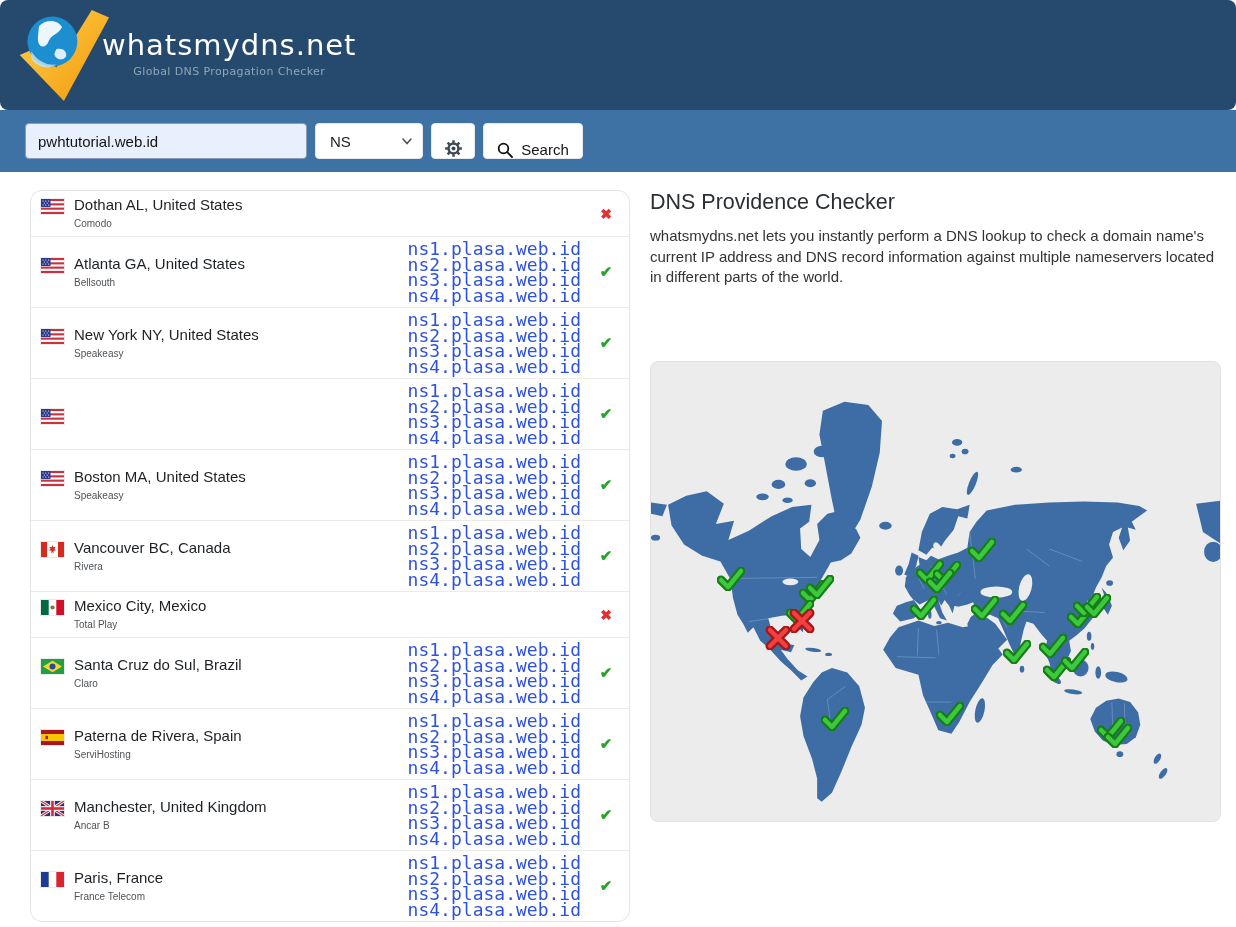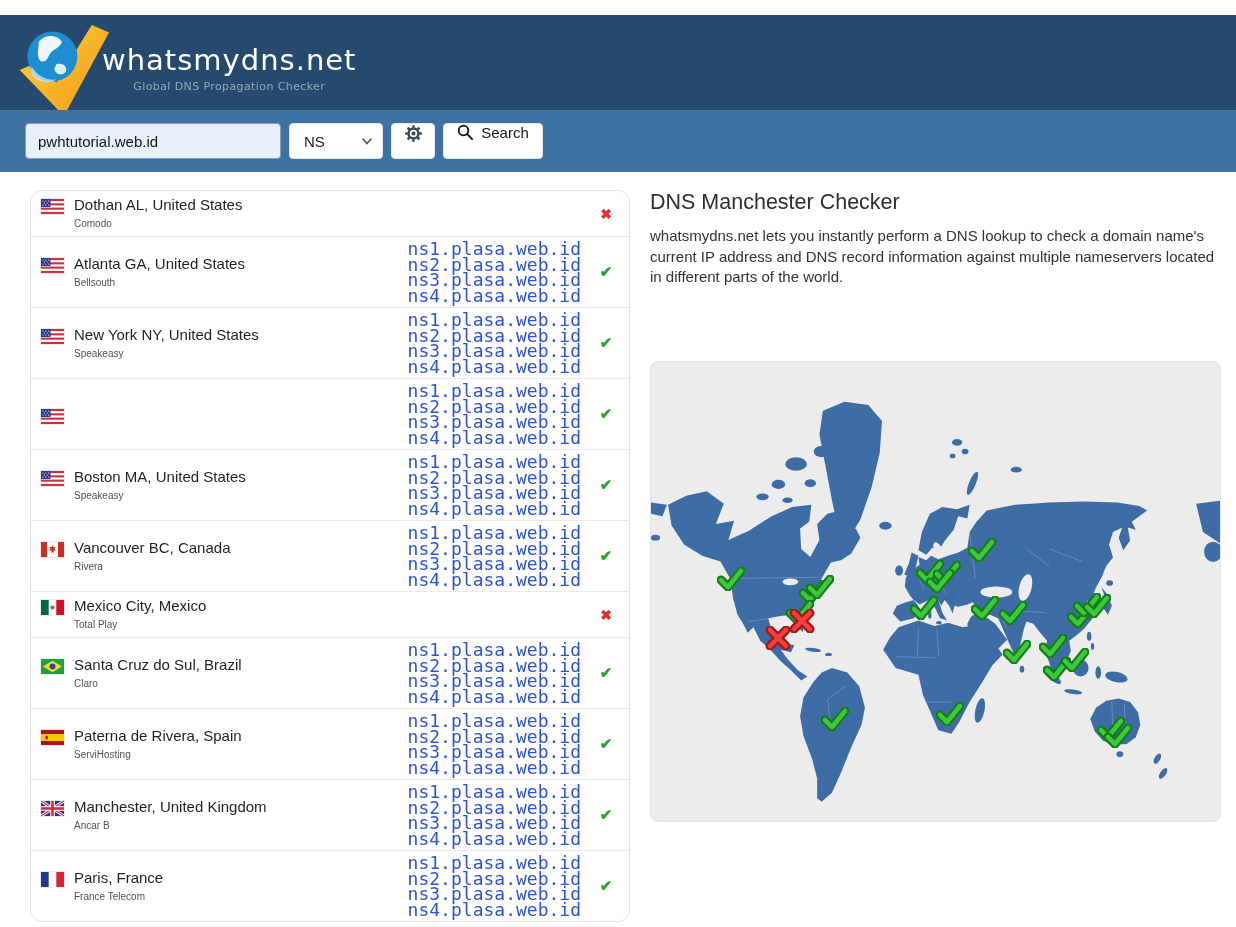--- a/index.html
+++ b/index.html
@@ -1,41 +1,41 @@
 <!DOCTYPE html>
 <html><head>
 <meta charset="utf-8">
 <style>
   * { box-sizing: border-box; margin: 0; padding: 0; }
   html,body { width: 1236px; min-height: 927px; background:#fff;
     font-family: "Liberation Sans", sans-serif; position: relative; }
 
   
-  .site-header { position:absolute; left:0; top:15px; width:1236px; height:110px;
-    background:#264a6e; overflow:hidden; }
+  .site-header { position:absolute; left:0; top:0; width:1236px; height:110px;
+    background:#264a6e; overflow:hidden;border-radius:8px; }
   .logo { position:absolute; left:14px; top:6px; width:96px; height:98px; cursor:pointer; }
   .brand-text { position:absolute; left:102px; top:28px; }
   .site-title { color:#ffffff; font-size:29px; font-weight:400; letter-spacing:1px;
     font-family:"DejaVu Sans", sans-serif; }
   .site-tagline { color:#8fa6b8; font-size:11px; letter-spacing:0.4px; margin-top:3px;
     text-align:center; font-family:"DejaVu Sans", sans-serif; }
 
   
   .searchbar { position:absolute; left:0; top:110px; width:1236px; height:62px;
     background:#3e71a4; }
   .searchbar-inner { position:absolute; left:25px; top:13px; display:flex; gap:8px; }
-  .domain-input { width:256px; height:36px; border:1px solid #8c9cb8; border-radius:4px;
+  .domain-input { width:282px; height:36px; border:1px solid #8c9cb8; border-radius:4px;
     background:#e8f0fe; font-size:15px; padding:0 12px; color:#141414; outline:none;
     font-family:"Liberation Sans", sans-serif; }
-  .type-select { width:94px; height:36px; background:#fff; border-radius:4px;
+  .type-select { width:108px; height:36px; background:#fff; border-radius:4px;
     display:flex; align-items:center; justify-content:space-between;
     padding:0 10px 0 14px; cursor:pointer; font-size:15px; color:#222;
     border:1px solid #e8e8e8;gap:36px; }
   .btn { height:36px; background:#fff; border:1px solid #e8e8e8; border-radius:4px;
-    display:flex; align-items:flex-start; justify-content:center; cursor:pointer;
+    display:flex; align-items:flex-end; justify-content:center; cursor:pointer;
     font-size:15px; color:#141414; font-family:"Liberation Sans", sans-serif; }
   .gear-btn { width:44px; }
   .search-btn { width:100px; gap:8px; }
 
   
   .results { position:absolute; left:30px; top:190px; width:600px; background:#fff;
     border:1px solid #e2e4e6; border-radius:12px; }
   .row { display:flex; align-items:center; padding:4px 12px 4px 10px;
     border-top:1px solid #ebebeb; min-height:42px; }
   .row:first-child { border-top:none; }
@@ -424,21 +424,21 @@
         <div>ns1.plasa.web.id</div>
         <div>ns2.plasa.web.id</div>
         <div>ns3.plasa.web.id</div>
         <div>ns4.plasa.web.id</div>
       </div>
     <span class="status ok">✔</span>
   </div>
   </div>
 
 <section class="info">
-  <h1 class="page-title">DNS Manchester Checker</h1>
+  <h1 class="page-title">DNS Providence Checker</h1>
   <p class="intro-text">whatsmydns.net lets you instantly perform a DNS lookup to check a domain name's current IP address and DNS record information against multiple nameservers located in different parts of the world.</p>
 </section>
 
 <div class="map" id="map">
   <svg class="world" viewBox="0 0 1000 810" preserveAspectRatio="none">
     <g fill="#3d6da4" stroke="none">
 
       <path d="M30 252 L62 236 L98 228 L128 250 L114 286 L146 280 L136 314 L172 298 L212 272 L248 256 L282 252
                L278 282 L262 294 L264 330 L280 344 L296 314 L292 286 L310 268 L334 262 L352 274 L344 300
                L360 294 L368 310 L352 338 L334 350 L316 354 L300 382 L288 406 L276 436 L270 452 L267 477

